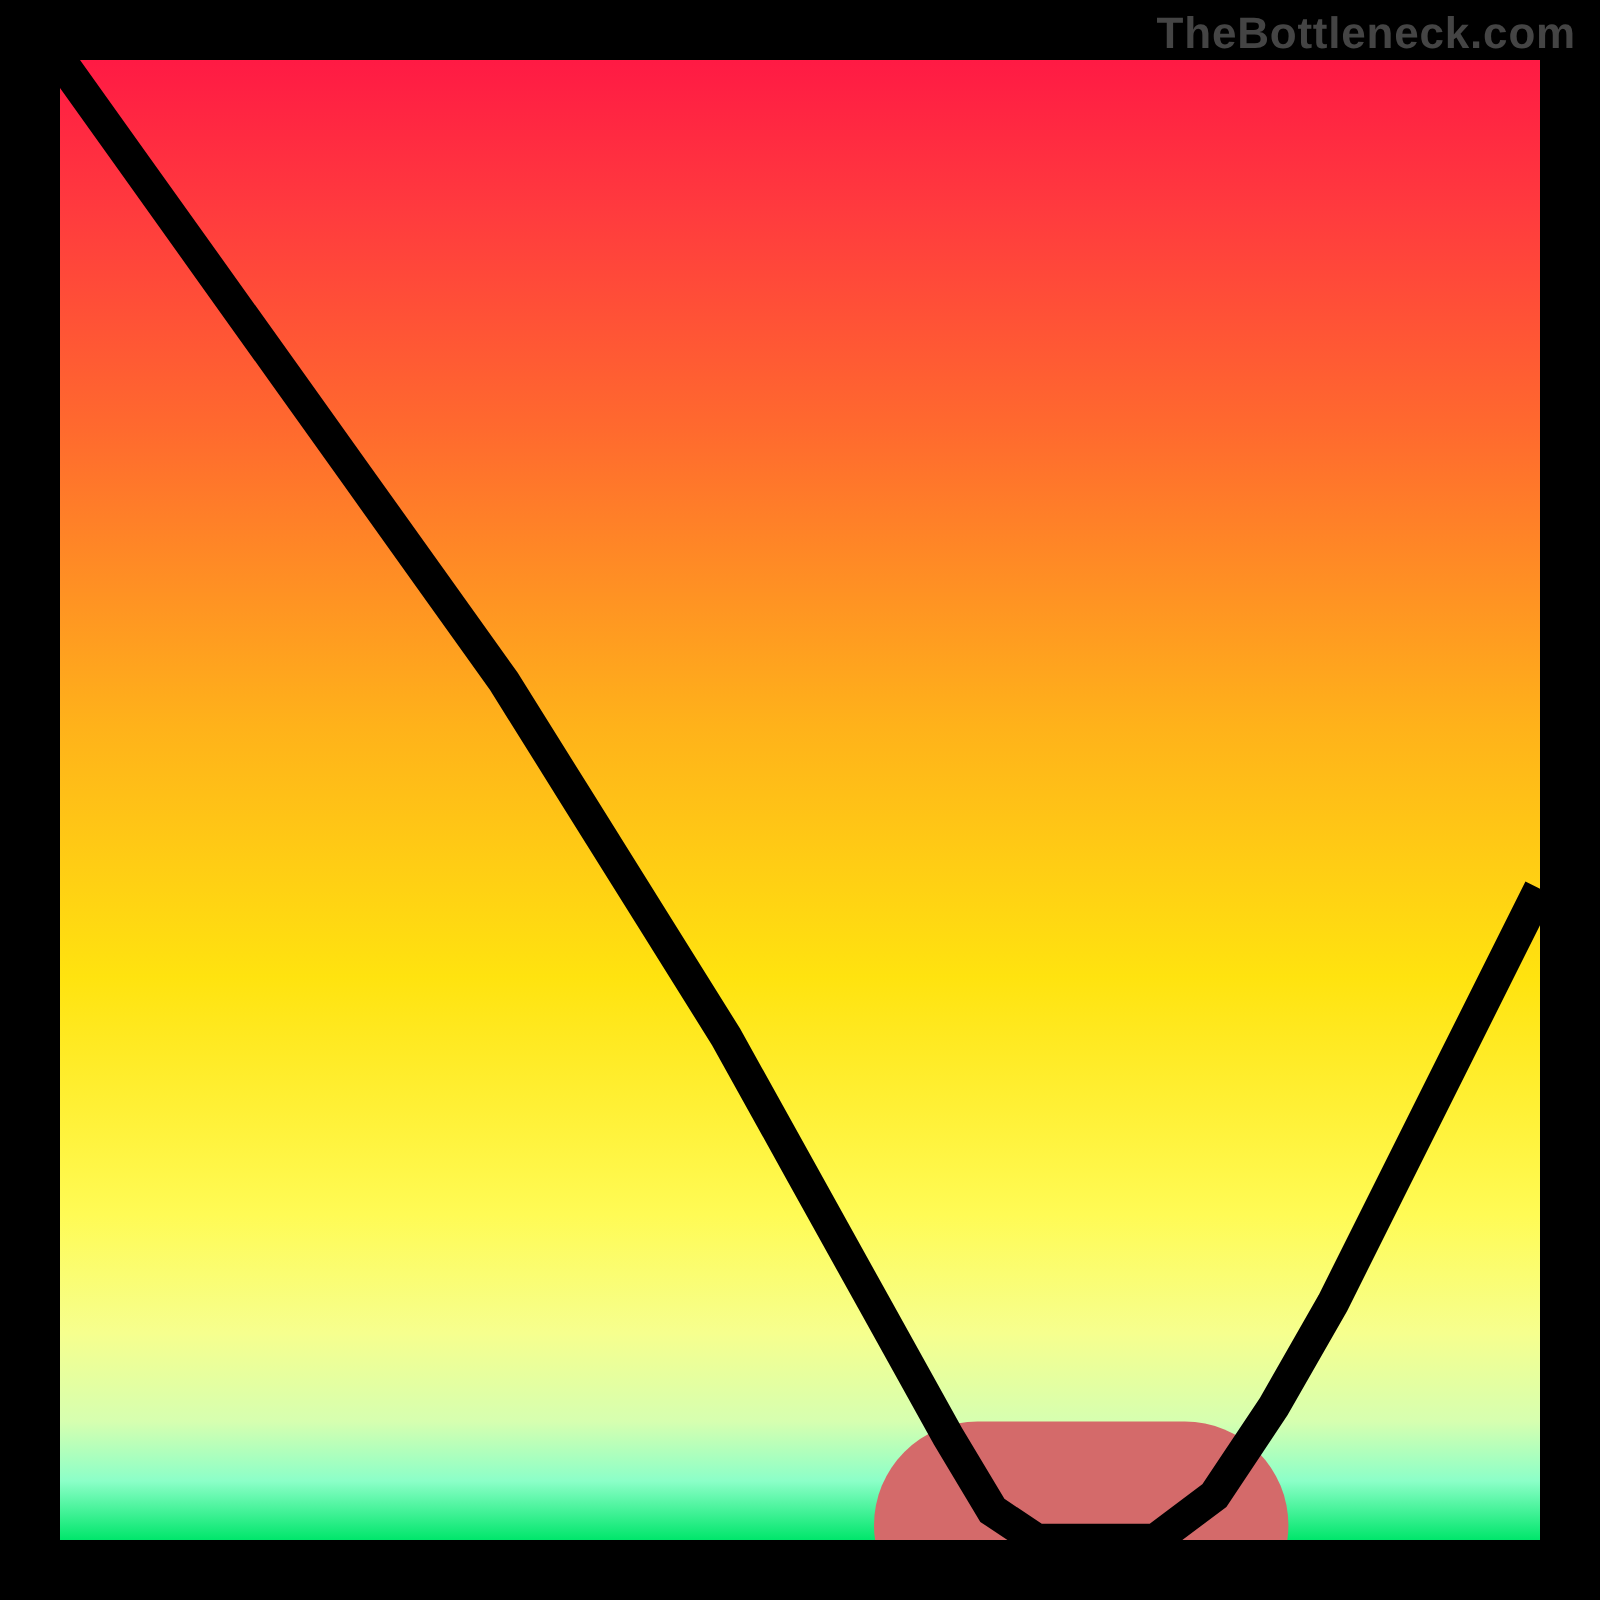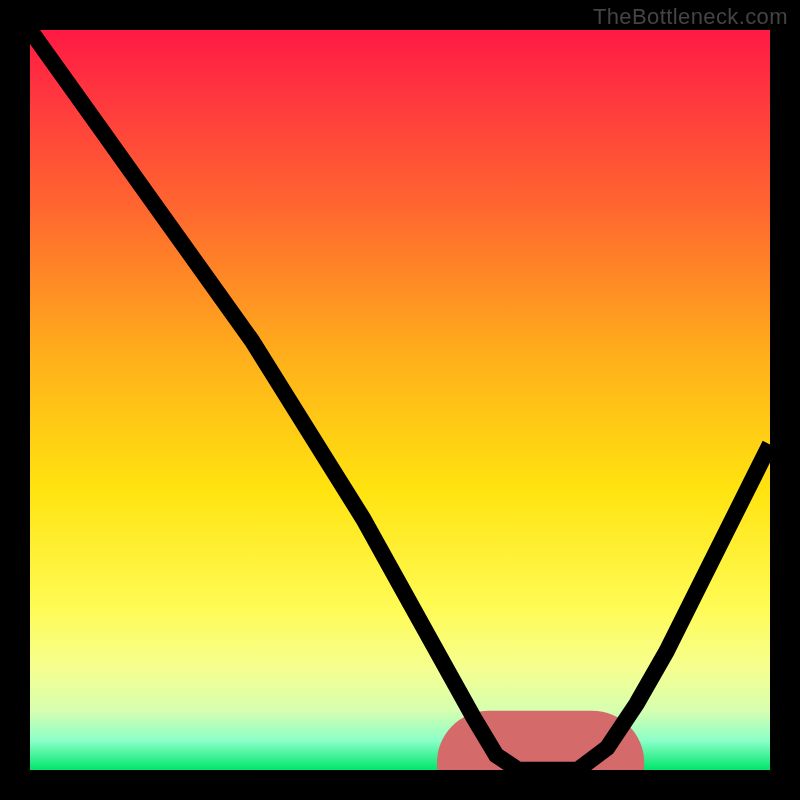--- a/index.html
+++ b/index.html
@@ -16,21 +16,21 @@
     width: 800px;
     height: 800px;
     background: #000;
   }
   .watermark {
     position: absolute;
     top: 4px;
     right: 12px;
     color: #444;
     font-size: 22px;
-    font-weight: 400;
+    font-weight: 700;
     letter-spacing: 0.4px;
     z-index: 5;
     user-select: none;
   }
   .plot-area {
     position: absolute;
     left: 30px;
     top: 30px;
     width: 740px;
     height: 740px;

